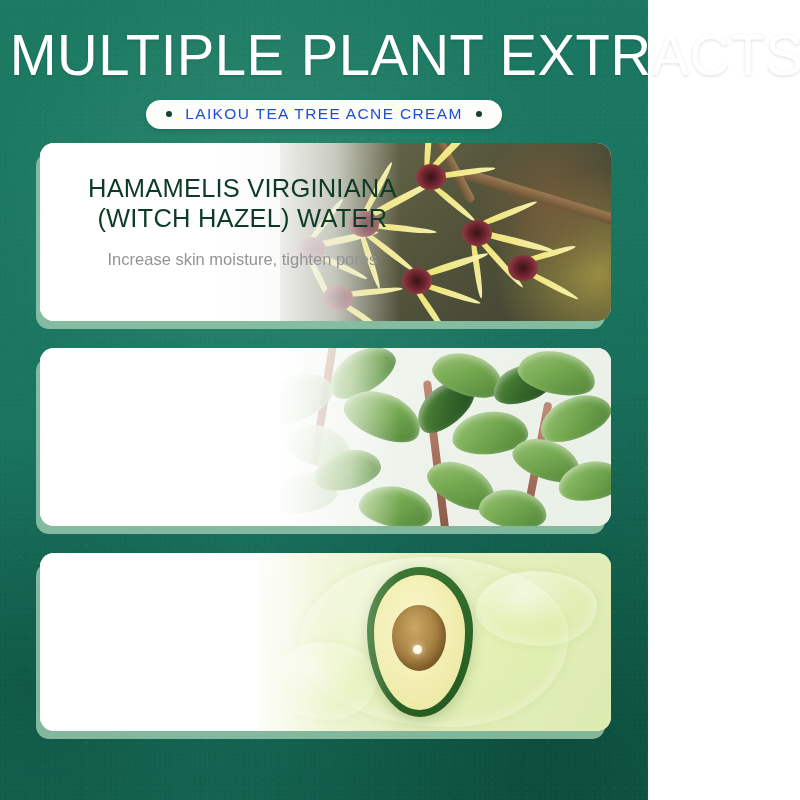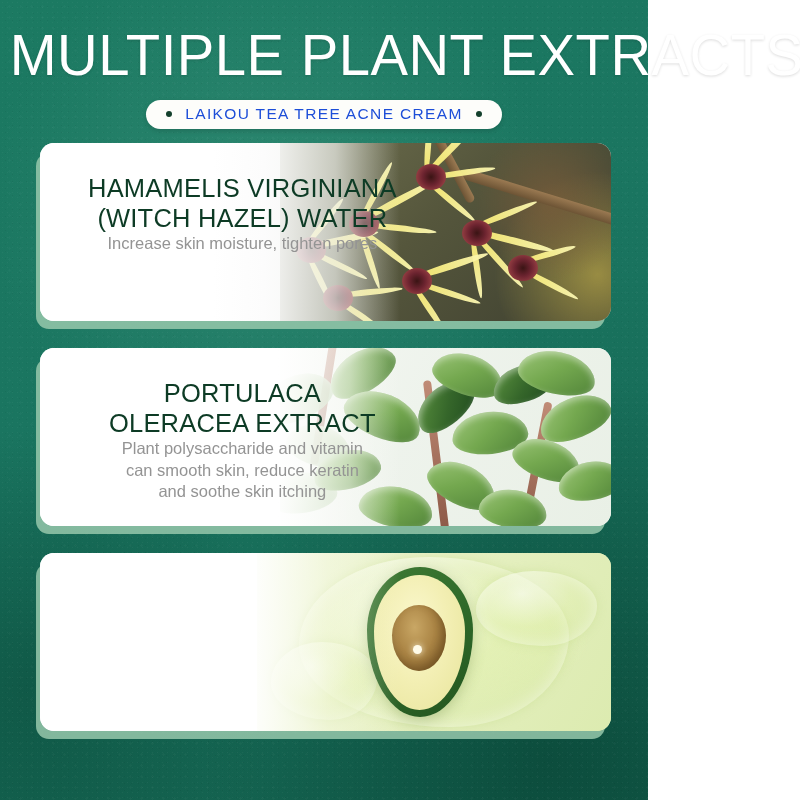--- a/index.html
+++ b/index.html
@@ -116,21 +116,21 @@
   }
   .card-title{
     font-size:25.5px;
     line-height:30px;
     color:#0d3b25;
     font-weight:400;
     letter-spacing:.2px;
     white-space:pre-line;
   }
   .card-desc{
-    margin-top:0;
+    margin-top:16px;
     font-size:16.5px;
     line-height:21.5px;
     color:#949494;
     font-weight:400;
     white-space:pre-line;
   }
 
   
   .c1 .card-fade{
     background:linear-gradient(90deg,#ffffff 0%,#ffffff 48%,rgba(252,252,252,.98) 62%,rgba(238,240,236,.72) 82%,rgba(230,232,226,0) 100%);
@@ -310,27 +310,20 @@
         <div class="leaf" style="left:52%;top:36%;width:76px;height:42px;transform:rotate(-6deg);"></div>
         <div class="leaf" style="left:44%;top:66%;width:72px;height:40px;transform:rotate(26deg);"></div>
         <div class="leaf dark" style="left:64%;top:10%;width:62px;height:36px;transform:rotate(-18deg);"></div>
         <div class="leaf" style="left:72%;top:2%;width:78px;height:42px;transform:rotate(12deg);"></div>
         <div class="leaf" style="left:78%;top:28%;width:74px;height:40px;transform:rotate(-22deg);"></div>
         <div class="leaf" style="left:70%;top:52%;width:70px;height:38px;transform:rotate(20deg);"></div>
         <div class="leaf" style="left:84%;top:64%;width:66px;height:38px;transform:rotate(-10deg);"></div>
         <div class="leaf" style="left:60%;top:80%;width:68px;height:38px;transform:rotate(8deg);"></div>
       </div>
       <div class="card-fade"></div>
-      <div class="card-body">
-        <div class="card-title">PORTULACA
-OLERACEA EXTRACT</div>
-        <div class="card-desc">Plant polysaccharide and vitamin
-can smooth skin, reduce keratin
-and soothe skin itching</div>
-      </div>
     </div>
 
     <div class="card c3">
       <div class="card-photo">
         <div class="oil" style="left:12%;top:2%;width:76%;height:96%;"></div>
         <div class="oil" style="left:62%;top:10%;width:34%;height:42%;"></div>
         <div class="oil" style="left:4%;top:50%;width:30%;height:44%;"></div>
         <div class="avo">
           <div class="avo-flesh"></div>
           <div class="avo-pit"></div>

